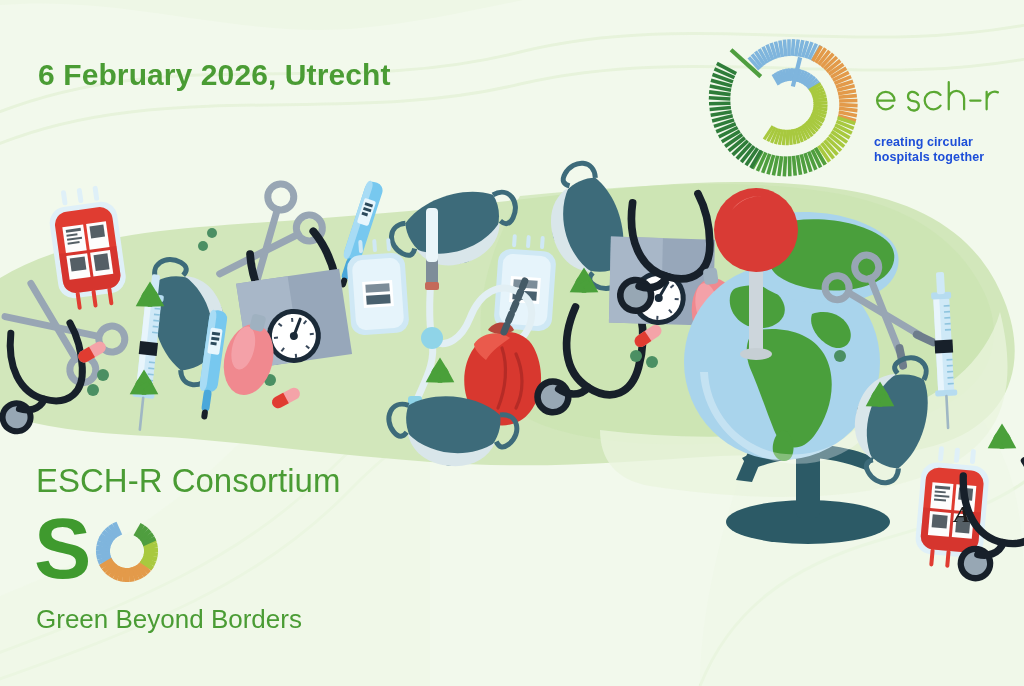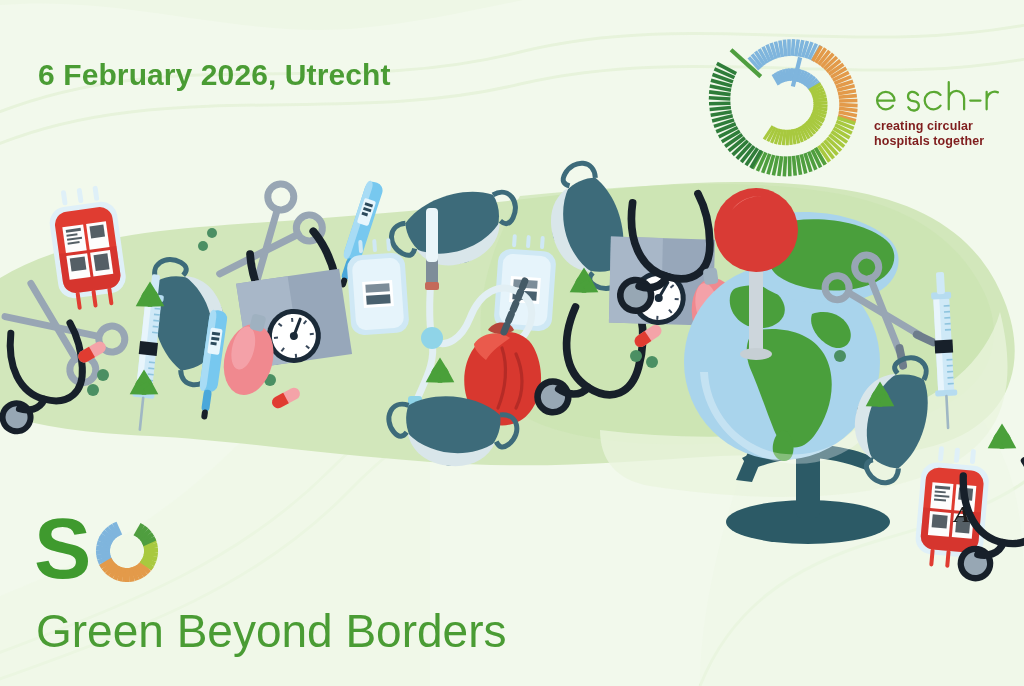--- a/index.html
+++ b/index.html
@@ -34,32 +34,32 @@
     position: absolute; left: 34px; top: 500px;
     display: flex; align-items: center; height: 96px;
   }
   .title-part {
     font-size: 86px; font-weight: 700; line-height: 96px;
     color: #3f9a2e; letter-spacing: -1px; white-space: nowrap;
   }
   .title-cmark { width: 74px; height: 88px; margin: 0 2px 0 0; position: relative; top: 3px; }
   .subtitle-line {
     position: absolute; left: 36px; top: 604px;
-    font-size: 46px; font-weight: 400;
+    font-size: 26px; font-weight: 400;
     color: #4a9c34; white-space: nowrap;
   }
 
   
   #logo-block { position: absolute; left: 706px; top: 22px; width: 300px; height: 160px; }
   #logo-mark { position: absolute; left: 0; top: 0; width: 170px; height: 160px; }
   #logo-word { position: absolute; left: 168px; top: 56px; width: 135px; }
   .wordmark-svg { display: block; width: 128px; height: 40px; }
   .tagline {
     font-size: 12.5px; font-weight: 700; line-height: 15px;
-    color: #7f1d1d; letter-spacing: .1px; margin-top: 1px;
+    color: #1d4ed8; letter-spacing: .1px; margin-top: 17px;
   }
 </style>
 </head>
 <body>
 
 <div id="banner">
 
   <svg class="layer" viewBox="0 0 1024 686" xmlns="http://www.w3.org/2000/svg">
     <rect x="0" y="0" width="1024" height="686" fill="#f2f9ec"></rect>
     <g fill="none" stroke="#e6f3da" stroke-width="3" opacity=".9">
@@ -605,20 +605,21 @@
           <path d="M220 59 v-34 M220 40 a16 16 0 0 1 22 -14"></path>
         </g>
       </svg>
       <div class="tagline">
         <span>creating circular</span><br>
         <span>hospitals together</span>
       </div>
     </div>
   </div>
 
+  <div class="consortium-line">ESCH-R Consortium</div>
 
   <div class="title-row">
     <span class="title-part">S</span>
     <svg class="title-cmark" viewBox="0 0 74 88" xmlns="http://www.w3.org/2000/svg">
       <g id="cmark-ticks" fill="none" stroke-width="4.6" stroke-linecap="butt">
           <line x1="22.28" y1="52.50" x2="10.15" y2="59.50" stroke="#7fb5dd"></line>
           <line x1="21.13" y1="50.09" x2="8.06" y2="55.11" stroke="#7fb5dd"></line>
           <line x1="20.37" y1="47.53" x2="6.68" y2="50.45" stroke="#7fb5dd"></line>
           <line x1="20.02" y1="44.89" x2="6.04" y2="45.62" stroke="#7fb5dd"></line>
           <line x1="20.09" y1="42.22" x2="6.17" y2="40.76" stroke="#7fb5dd"></line>

